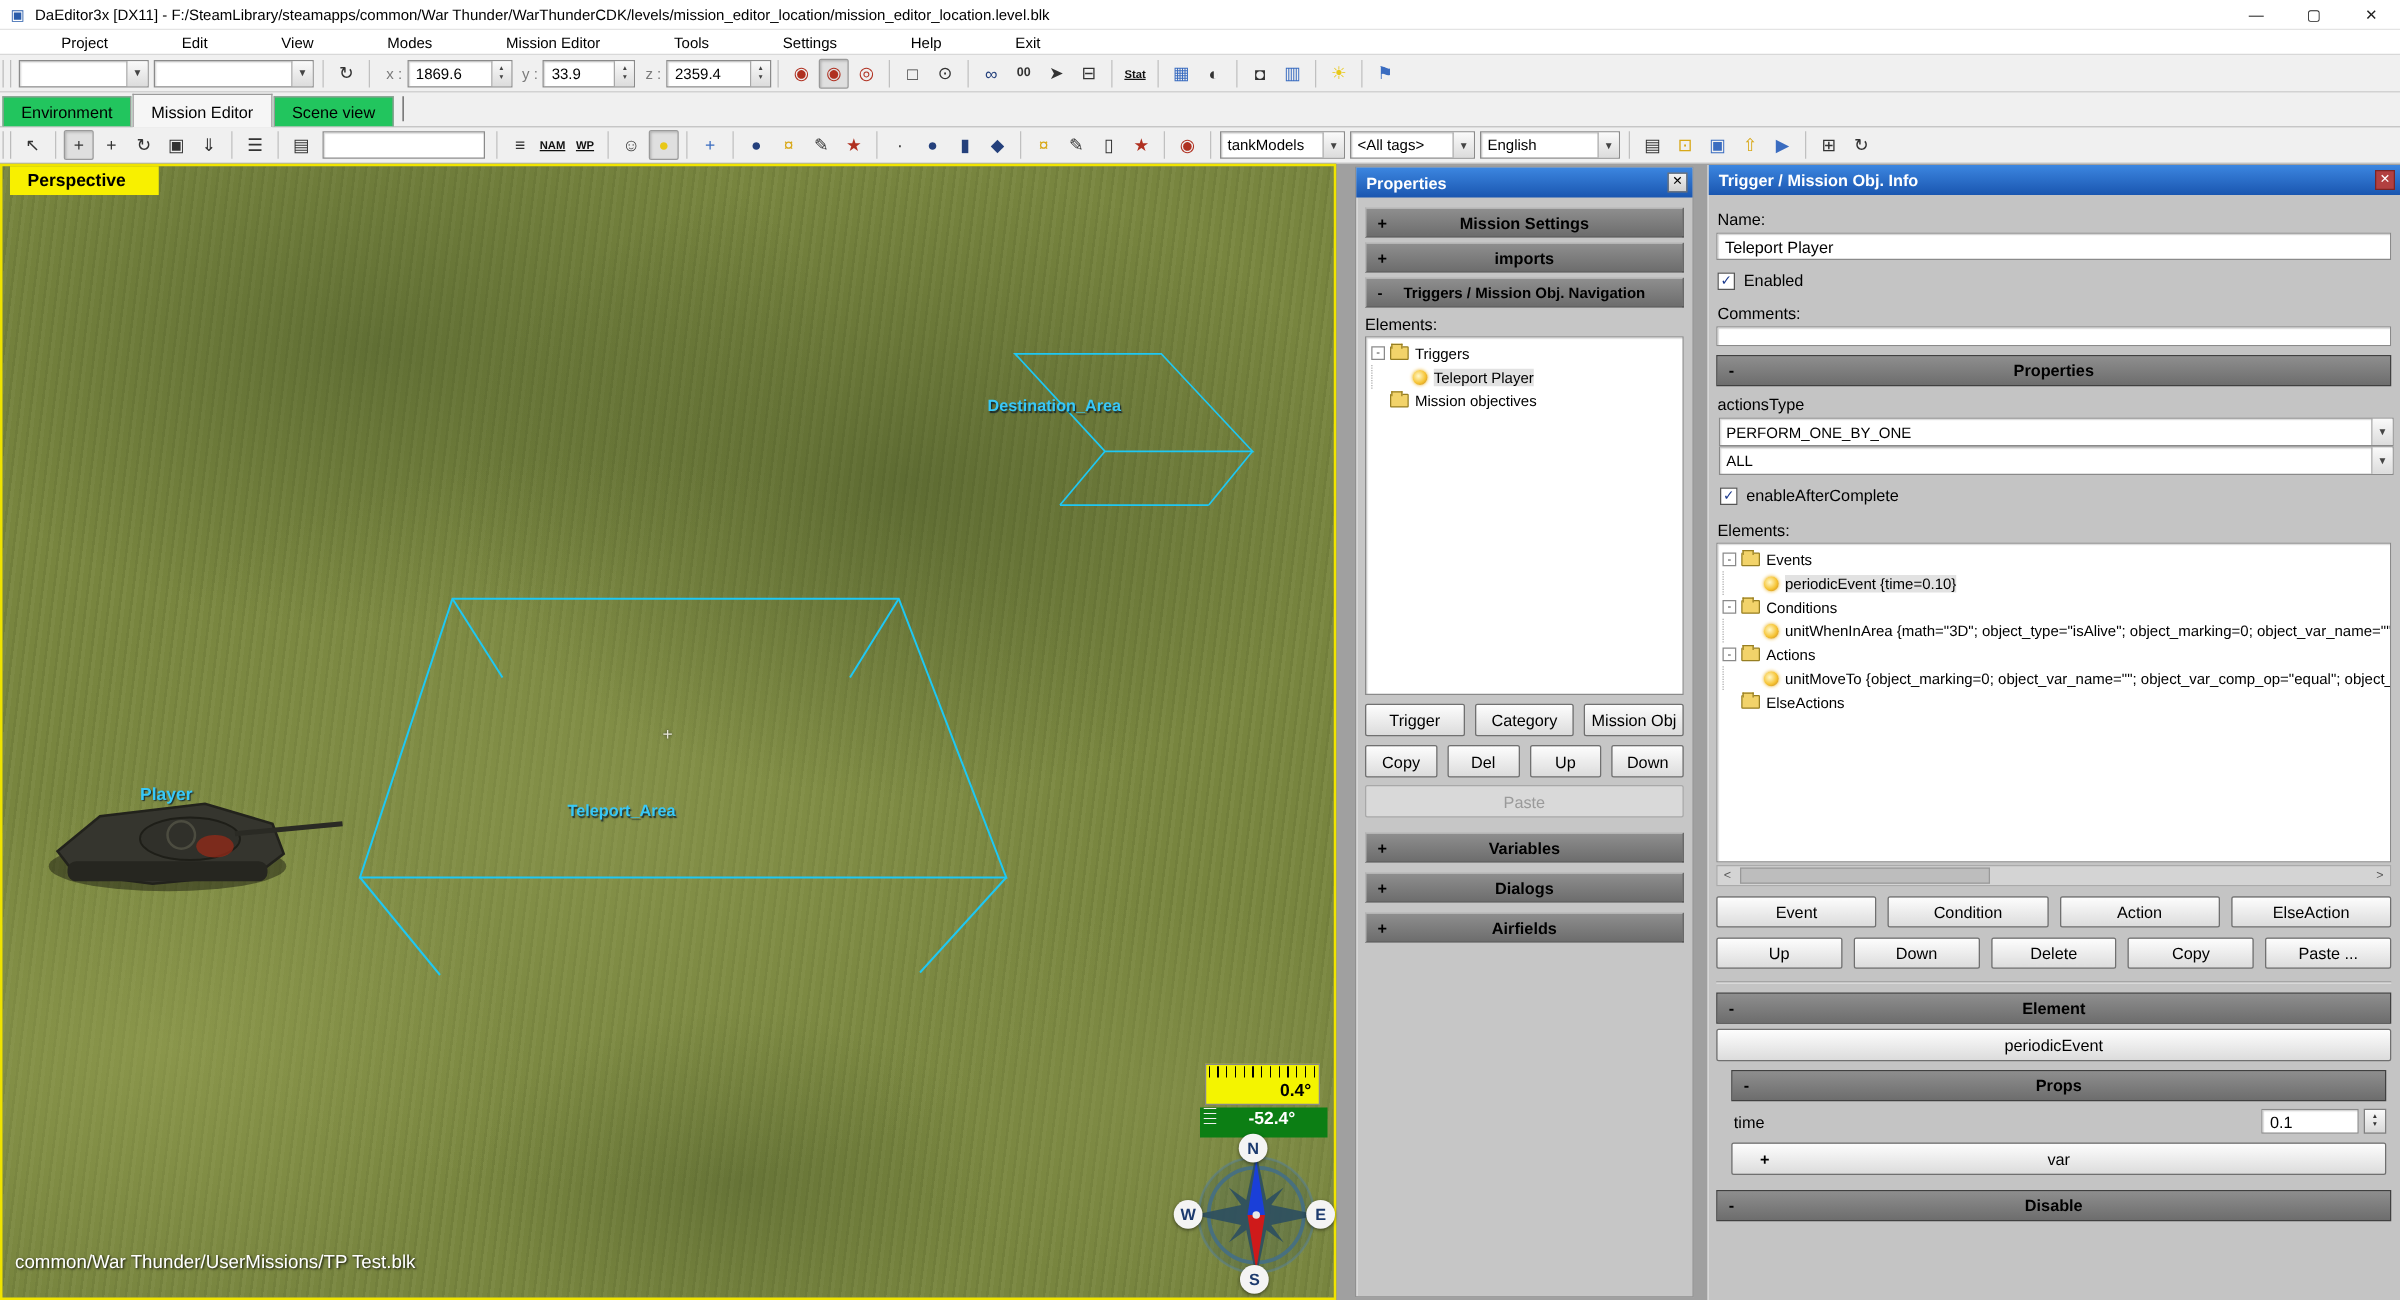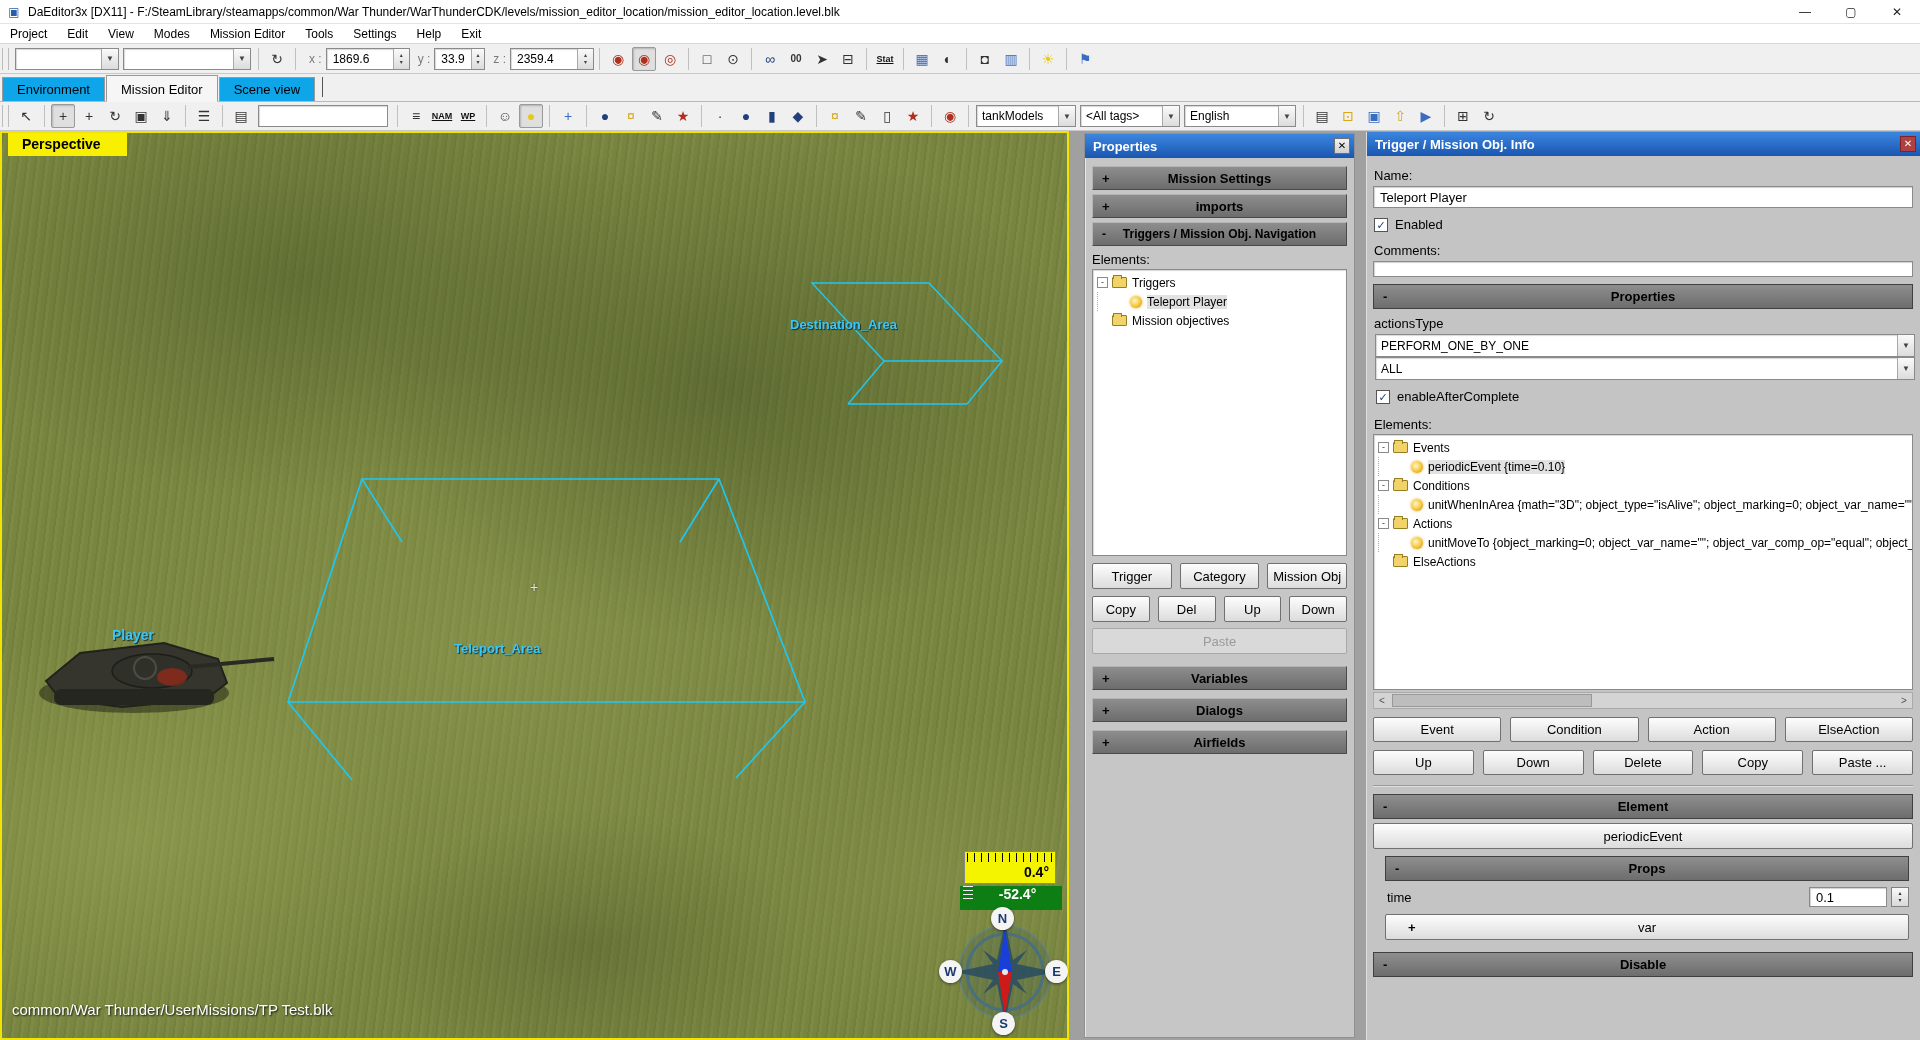--- a/index.html
+++ b/index.html
@@ -7,45 +7,45 @@
   .app{position:relative;width:1920px;height:1040px;background:#c8c8c8;overflow:hidden;}
 
   
   .titlebar{position:absolute;left:0;top:0;width:1920px;height:24px;background:#ffffff;display:flex;align-items:center;padding-left:6px;border-bottom:1px solid #e4e4e4;}
   .appicon{width:16px;height:16px;font-size:12px;line-height:16px;color:#2a5caa;margin-right:6px;text-align:center;}
   .wtitle{font-size:12px;color:#000;white-space:nowrap;overflow:hidden;flex:1;}
   .wcontrols{display:flex;height:24px;}
   .wbtn{width:46px;height:24px;text-align:center;line-height:24px;font-size:12px;color:#222;cursor:default;}
   
   .menubar{position:absolute;left:0;top:24px;width:1920px;height:20px;background:#ffffff;display:flex;align-items:center;border-bottom:1px solid #d8d8d8;}
-  .menuitem{font-size:12px;color:#000;padding:0 10px;line-height:20px;}
+  .menuitem{font-size:12px;color:#000;padding:0 10px;line-height:20px;margin-left:39px;}
 
   
   .toolbar{position:absolute;left:0;width:1920px;background:#f0f0f0;display:flex;align-items:center;border-bottom:1px solid #c8c8c8;}
   .tb1{top:44px;height:30px;}
   .tb2{top:102px;height:29px;}
   .grip{width:7px;height:22px;margin:0 4px 0 2px;border-left:1px solid #bbb;border-right:1px solid #bbb;}
   .vsep{width:1px;height:22px;background:#c0c0c0;margin:0 5px;}
   .ti{min-width:24px;height:24px;display:inline-flex;align-items:center;justify-content:center;font-size:14px;color:#333;margin:0 1px;border:1px solid transparent;border-radius:2px;}
   .ti.red{color:#b03020;} .ti.blue{color:#3a6cc0;} .ti.navy{color:#24407c;} .ti.gold{color:#d8a818;}
   .ti.yellow{color:#e8c818;} .ti.small{font-size:10px;font-weight:bold;} .ti.txt{font-size:9px;font-weight:bold;text-decoration:underline;color:#111;}
   .ti.pressed{border:1px solid #9a9a9a;background:#dfdfdf;box-shadow:inset 1px 1px 2px rgba(0,0,0,.2);}
   .combo{display:inline-flex;height:22px;background:#fff;border:1px solid #8a8a8a;box-shadow:inset 1px 1px 1px #d8d8d8;align-items:center;margin:0 2px;}
   .combo-val{flex:1;font-size:12px;padding:0 5px;white-space:nowrap;overflow:hidden;color:#000;}
   .combo-arrow{width:17px;height:100%;background:linear-gradient(#fafafa,#dcdcdc);border-left:1px solid #a8a8a8;font-size:8px;color:#444;display:flex;align-items:center;justify-content:center;}
   .w104{width:104px;} .w128{width:128px;} .w100{width:100px;} .w112{width:112px;}
   .coord-label{font-size:12px;color:#7a7a7a;margin:0 4px 0 8px;}
   .spin{display:inline-flex;height:22px;background:#fff;border:1px solid #8a8a8a;box-shadow:inset 1px 1px 1px #d8d8d8;align-items:center;}
-  .spin-val{font-size:12px;color:#000;padding:0 6px;text-align:left;} .spin.w64{width:51px;} .spin.w84{width:84px;}
+  .spin-val{font-size:12px;color:#000;padding:0 6px;text-align:left;} .spin.w64{width:74px;} .spin.w84{width:84px;}
   .spin-btns{width:16px;height:100%;margin-left:auto;background:linear-gradient(#fafafa,#dcdcdc);border-left:1px solid #a8a8a8;display:flex;flex-direction:column;align-items:center;justify-content:center;font-size:6px;color:#444;line-height:7px;}
   .finput{height:22px;width:130px;background:#fff;border:1px solid #8a8a8a;box-shadow:inset 1px 1px 1px #d8d8d8;font-size:12px;margin:0 4px;}
 
   
   .tabsrow{position:absolute;left:0;top:74px;width:1920px;height:28px;background:#f0f0f0;display:flex;align-items:flex-end;padding-left:2px;border-bottom:1px solid #b8b8b8;}
-  .tab{font-size:13px;color:#000;padding:4px 14px;border:1px solid #9a9a9a;border-bottom:none;background:#0ea5e9;margin-right:1px;height:24px;}
+  .tab{font-size:13px;color:#000;padding:4px 14px;border:1px solid #9a9a9a;border-bottom:none;background:#22c55e;margin-right:1px;height:24px;}
   .tab.active{background:#f6f6f6;height:27px;padding-top:6px;position:relative;top:1px;border-bottom:1px solid #f6f6f6;}
   .tabsep{width:1px;height:20px;background:#555;margin:0 6px 4px 6px;}
 
   
   .main{position:absolute;left:0;top:131px;width:1920px;height:909px;background:#a0a0a0;}
 
   
   .viewport{position:absolute;left:0;top:0;width:1069px;height:909px;border:2px solid #f0e400;
     background:
      radial-gradient(ellipse 420px 300px at 12% 78%, rgba(160,170,90,.45), transparent 70%),

